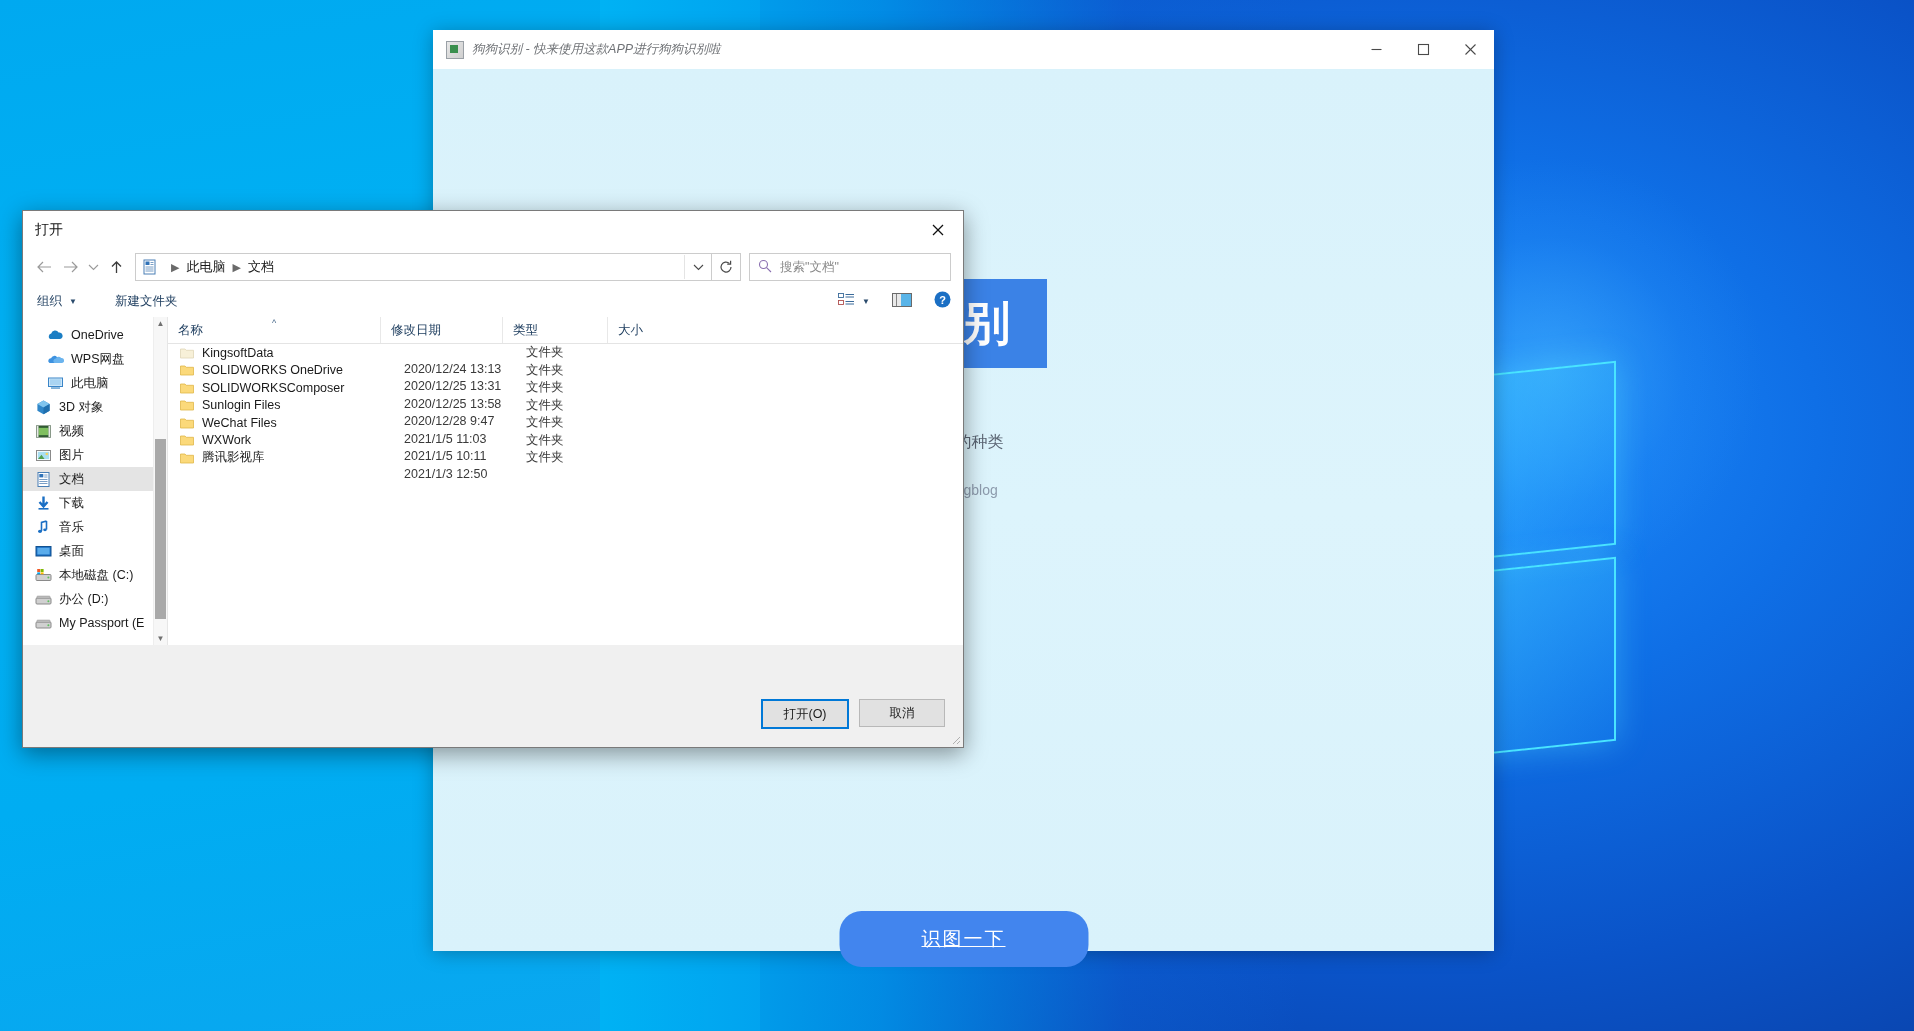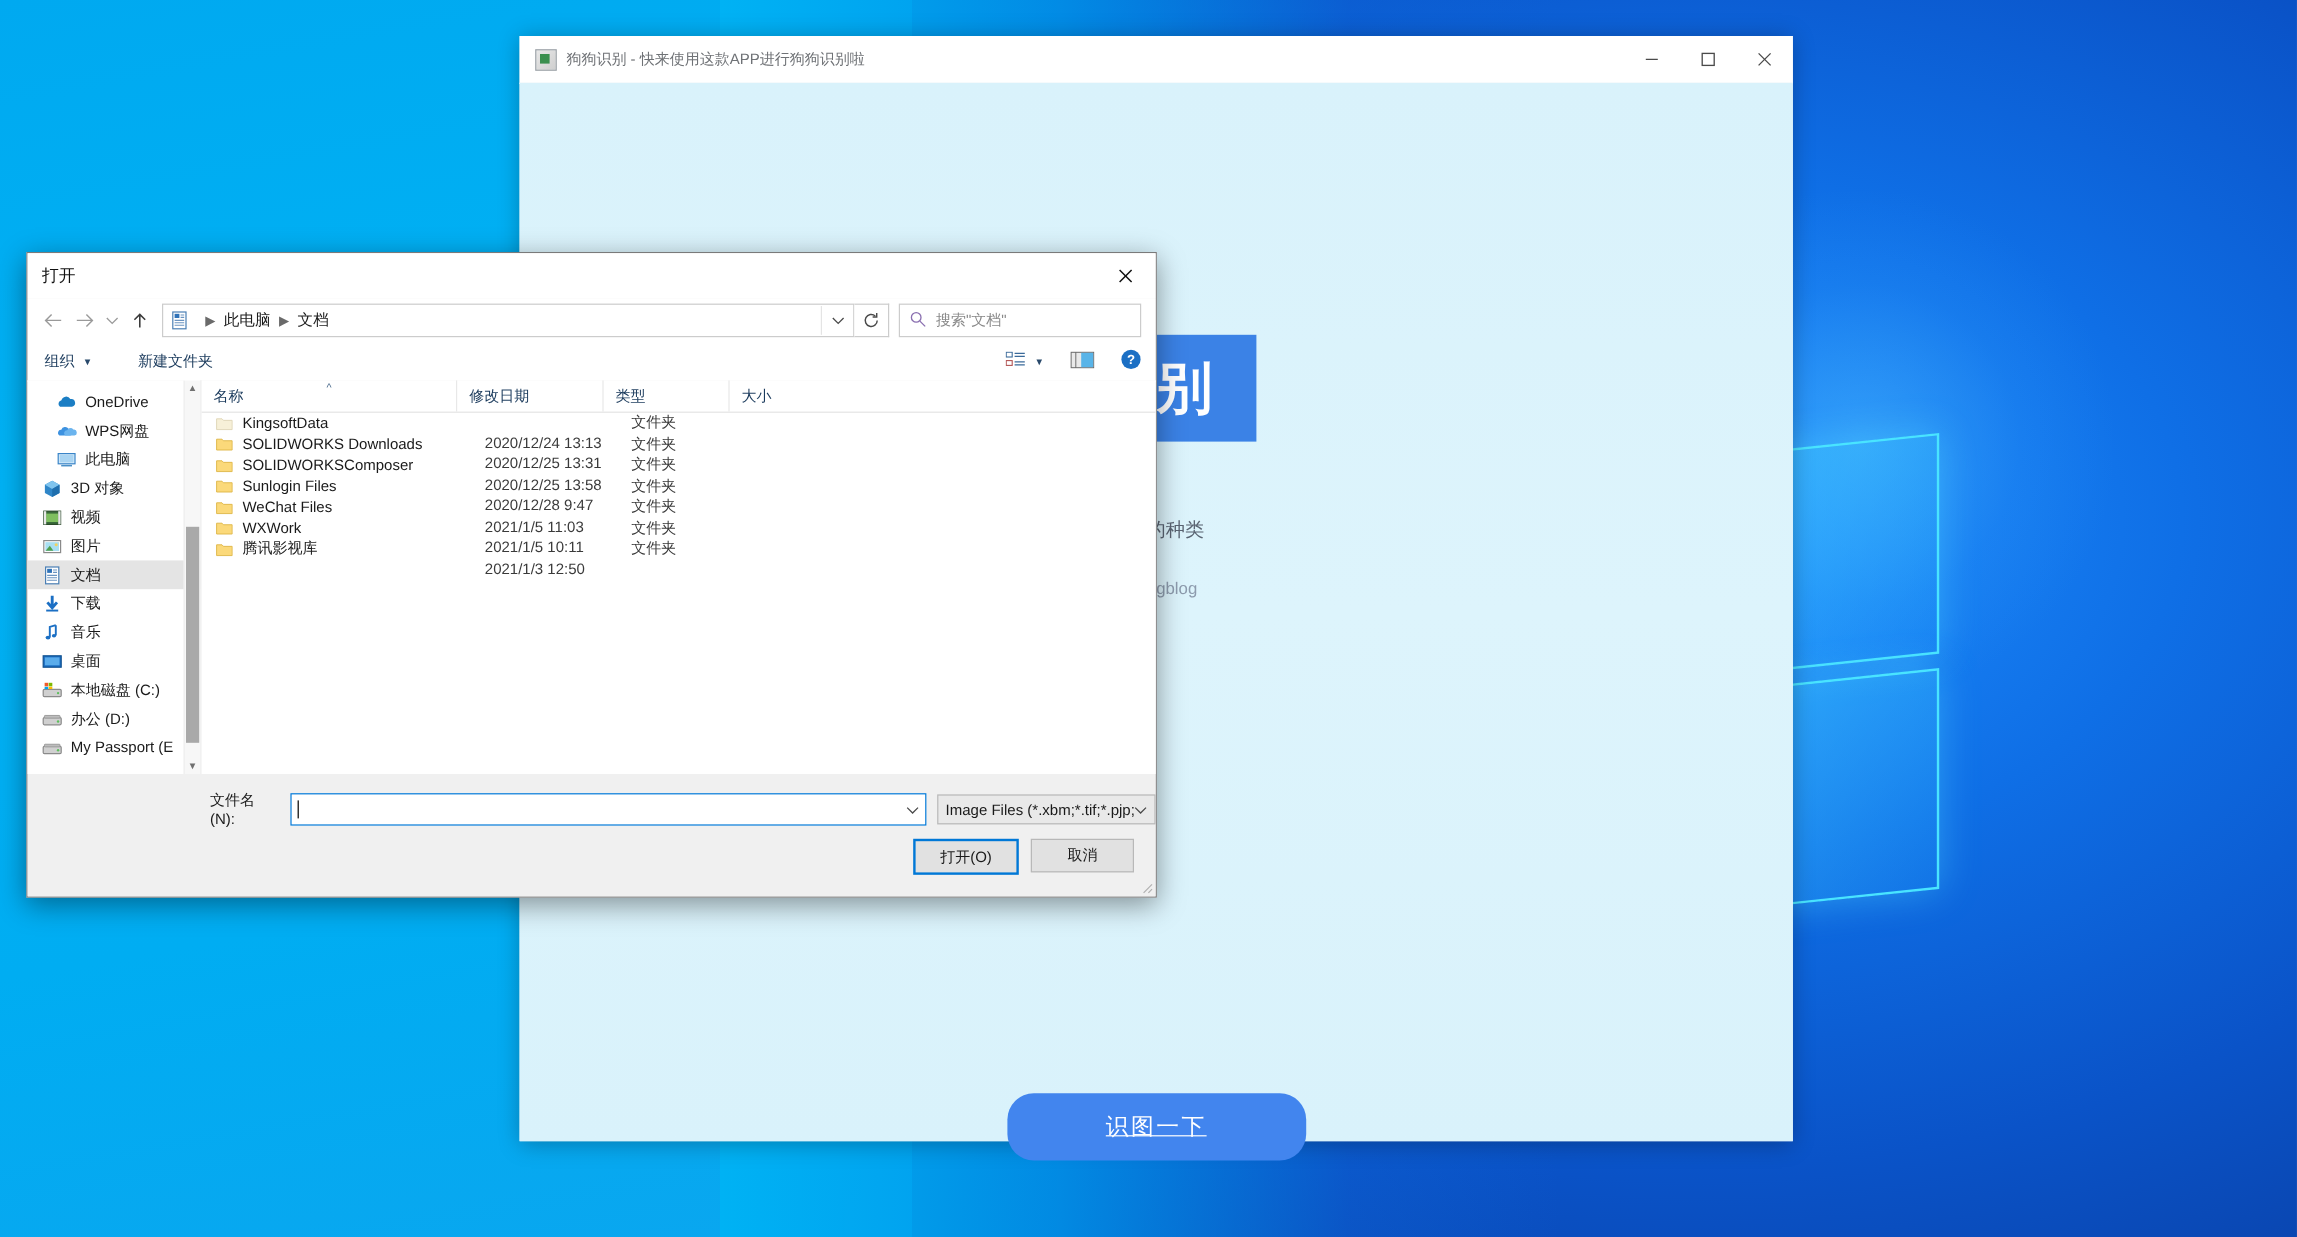--- a/index.html
+++ b/index.html
@@ -60,21 +60,21 @@
     width: 16px; height: 16px; margin-left: 13px; margin-right: 8px;
     background: linear-gradient(135deg,#e8e8e8,#cfcfcf);
     border: 1px solid #9aa0a6;
     position: relative;
   }
   #app-title-icon::after {
     content: ""; position: absolute; left: 3px; top: 3px; width: 8px; height: 8px;
     background: #3a8f4e;
   }
   #app-title-text {
-    font-size: 12.5px; color: #6f7276; white-space: nowrap;
+    font-size: 12.5px; color: #6f7276; white-space: nowrap; font-style: italic;
   }
   #app-winbtns { margin-left: auto; display: flex; height: 39px; }
   #app-winbtns .wbtn {
     width: 47px; height: 39px; display: flex; align-items: center; justify-content: center;
     color: #4a4a4a;
   }
   #app-winbtns .wbtn svg { display: block; }
   #app-body {
     position: absolute; left: 0; top: 39px; right: 0; bottom: 0;
     background: #ddf3fb;
@@ -582,21 +582,21 @@
               </svg></span>
             <span class="f-name">KingsoftData</span>
             <span class="f-date">2020/12/24 13:13</span>
             <span class="f-type">文件夹</span>
             <span class="f-size"></span>
           </div>
           <div class="file-row">
             <span class="f-icon"><svg width="14" height="12" viewBox="0 0 14 12">
                 <path d="M0.5 2 L5 2 L6.2 3.3 L13.5 3.3 L13.5 11 L0.5 11 Z" fill="#fbd97a" stroke="#e0b84a" stroke-width="0.8"></path>
               </svg></span>
-            <span class="f-name">SOLIDWORKS Downloads</span>
+            <span class="f-name">SOLIDWORKS OneDrive</span>
             <span class="f-date">2020/12/25 13:31</span>
             <span class="f-type">文件夹</span>
             <span class="f-size"></span>
           </div>
           <div class="file-row">
             <span class="f-icon"><svg width="14" height="12" viewBox="0 0 14 12">
                 <path d="M0.5 2 L5 2 L6.2 3.3 L13.5 3.3 L13.5 11 L0.5 11 Z" fill="#fbd97a" stroke="#e0b84a" stroke-width="0.8"></path>
               </svg></span>
             <span class="f-name">SOLIDWORKSComposer</span>
             <span class="f-date">2020/12/25 13:58</span>
@@ -637,40 +637,20 @@
             <span class="f-name">腾讯影视库</span>
             <span class="f-date">2021/1/3 12:50</span>
             <span class="f-type">文件夹</span>
             <span class="f-size"></span>
           </div>
         </div>
     </div>
   </div>
 
   <div id="dlg-bottom">
-    <div id="fname-row">
-      <div id="fname-label">文件名(N):</div>
-      <div id="fname-field">
-        <div id="fname-caret"></div>
-        <span></span>
-        <div id="fname-drop">
-          <svg width="11" height="8" viewBox="0 0 11 8">
-              <path d="M1 2 L5.5 6.5 L10 2" fill="none" stroke="currentColor" stroke-width="1.1"></path>
-            </svg>
-        </div>
-      </div>
-      <div id="filter-select">
-        <span id="filter-text">Image Files (*.xbm;*.tif;*.pjp;</span>
-        <span id="filter-caret">
-          <svg width="11" height="8" viewBox="0 0 11 8">
-              <path d="M1 2 L5.5 6.5 L10 2" fill="none" stroke="currentColor" stroke-width="1.1"></path>
-            </svg>
-        </span>
-      </div>
-    </div>
     <div id="btn-row">
       <div class="dlg-btn primary">打开(O)</div>
       <div class="dlg-btn">取消</div>
     </div>
     <div id="resize-grip">
       <svg width="12" height="12" viewBox="0 0 12 12">
         <line x1="11" y1="4" x2="4" y2="11" stroke="#b0b0b0" stroke-width="1"></line>
         <line x1="11" y1="8" x2="8" y2="11" stroke="#b0b0b0" stroke-width="1"></line>
       </svg>
     </div>

